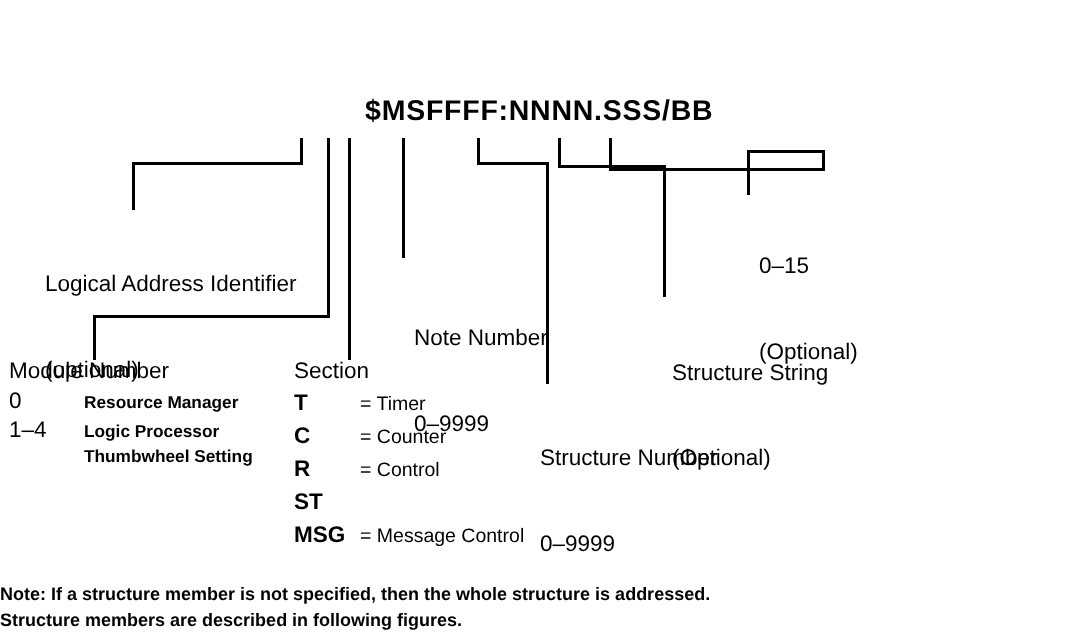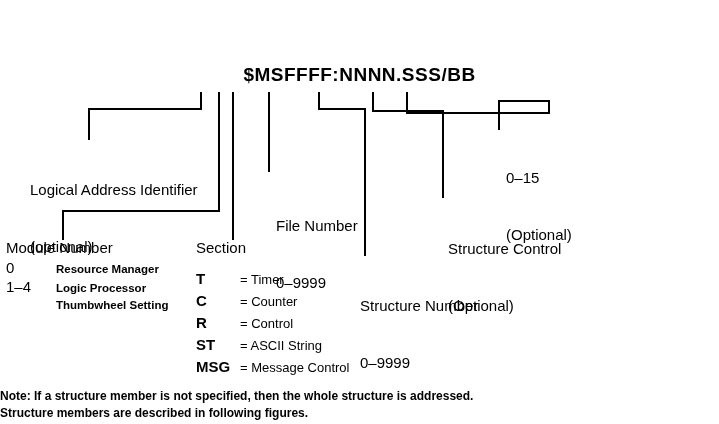--- a/index.html
+++ b/index.html
@@ -121,26 +121,26 @@
     <div>Logical Address Identifier</div>
     <div>(optional)</div>
   </div>
 
   <div class="abs label" style="left:506px; top:130px;">
     <div>0–15</div>
     <div>(Optional)</div>
   </div>
 
   <div class="abs label" style="left:276px; top:178px;">
-    <div>File Number</div>
+    <div>Note Number</div>
     <div>0–9999</div>
   </div>
 
   <div class="abs label" style="left:448px; top:201px;">
-    <div>Structure Control</div>
+    <div>Structure String</div>
     <div>(Optional)</div>
   </div>
 
   <div class="abs label" style="left:360px; top:258px;">
     <div>Structure Number</div>
     <div>0–9999</div>
   </div>
 
   <div class="abs" style="left:6px; top:238px;">
     <div class="label" style="margin-bottom:2px;">Module Number</div>
@@ -152,36 +152,35 @@
       <div class="mod-key">1–4</div>
       <div class="small">Logic Processor</div>
     </div>
     <div class="mod-row">
       <div class="mod-key"></div>
       <div class="small">Thumbwheel Setting</div>
     </div>
   </div>
 
   <div class="abs" style="left:196px; top:238px;">
-    <div class="label" style="margin-bottom:13px;">Section</div>
+    <div class="label" style="margin-bottom:3px;">Section</div>
     <div class="sec-row">
       <div class="sec-key">T</div>
       <div class="sec-val">= Timer</div>
     </div>
     <div class="sec-row">
       <div class="sec-key">C</div>
       <div class="sec-val">= Counter</div>
     </div>
     <div class="sec-row">
       <div class="sec-key">R</div>
       <div class="sec-val">= Control</div>
     </div>
     <div class="sec-row">
       <div class="sec-key">ST</div>
-      <div class="sec-val">= ASCII String</div>
     </div>
     <div class="sec-row">
       <div class="sec-key">MSG</div>
       <div class="sec-val">= Message Control</div>
     </div>
   </div>
 
   <div class="abs note">Note: If a structure member is not specified, then the whole structure is addressed.
 Structure members are described in following figures.</div>
 

